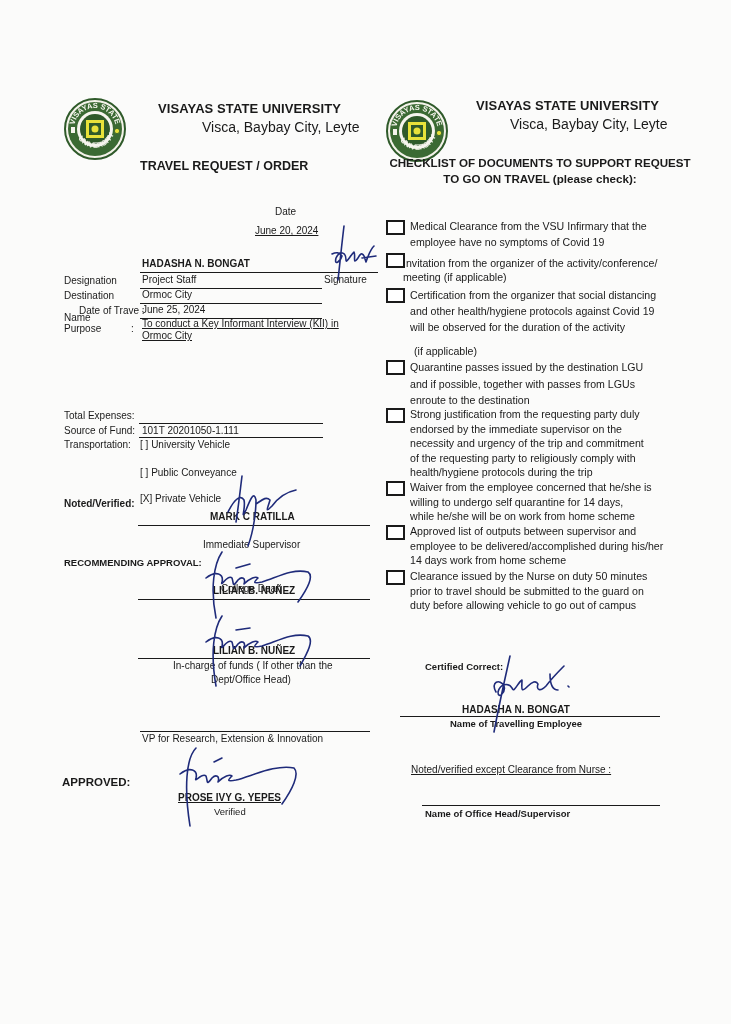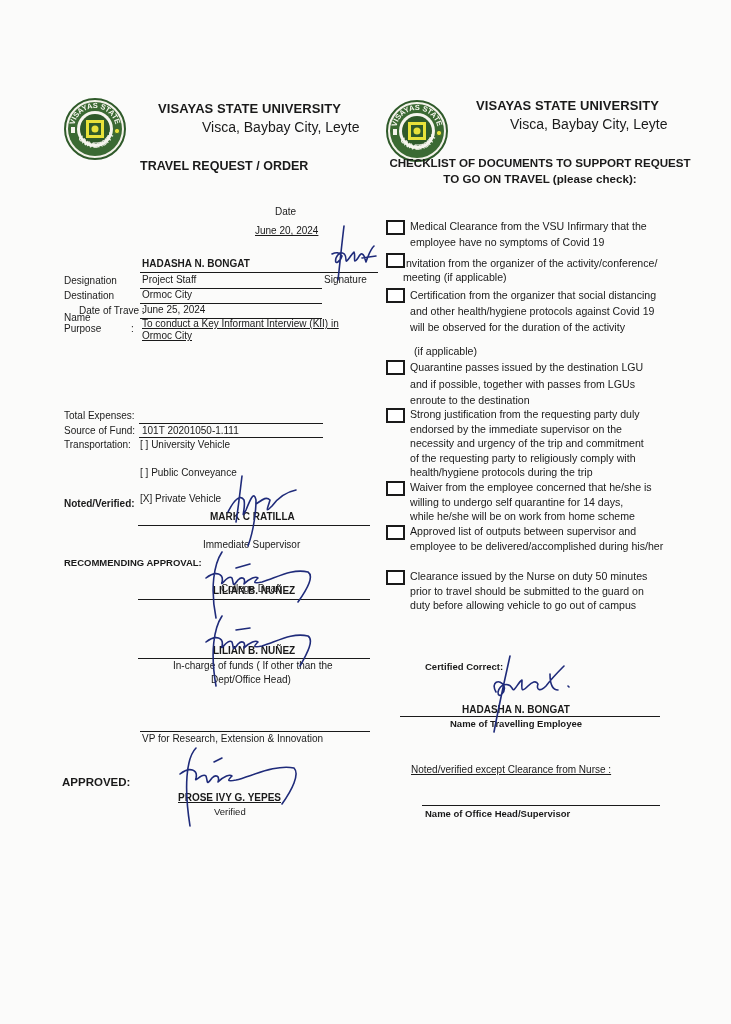--- a/index.html
+++ b/index.html
@@ -198,20 +198,21 @@
   <div class="ck-text" style="left:410px;top:480px;line-height:14.6px;">
     <div>Waiver from the employee concerned that he/she is</div>
       <div>willing to undergo self quarantine for 14 days,</div>
       <div>while he/she will be on work from home scheme</div>
   </div>
 
   <div class="cb" style="left:386px;top:525px;"></div>
   <div class="ck-text" style="left:410px;top:524px;line-height:14.6px;">
     <div>Approved list of outputs between supervisor and</div>
       <div>employee to be delivered/accomplished during his/her</div>
+      <div>14 days work from home scheme</div>
   </div>
 
   <div class="cb" style="left:386px;top:570px;"></div>
   <div class="ck-text" style="left:410px;top:569px;line-height:14.6px;">
     <div>Clearance issued by the Nurse on duty 50 minutes</div>
       <div>prior to travel should be submitted to the guard on</div>
       <div>duty before allowing vehicle to go out of campus</div>
   </div>
 </div>
 

